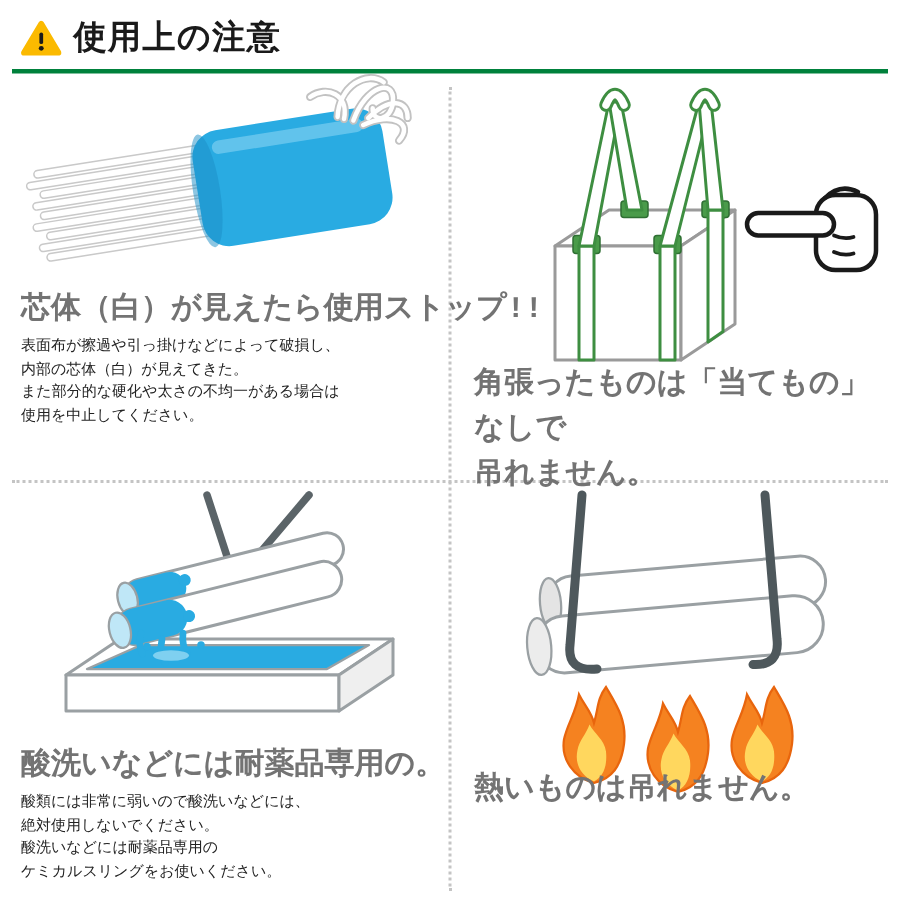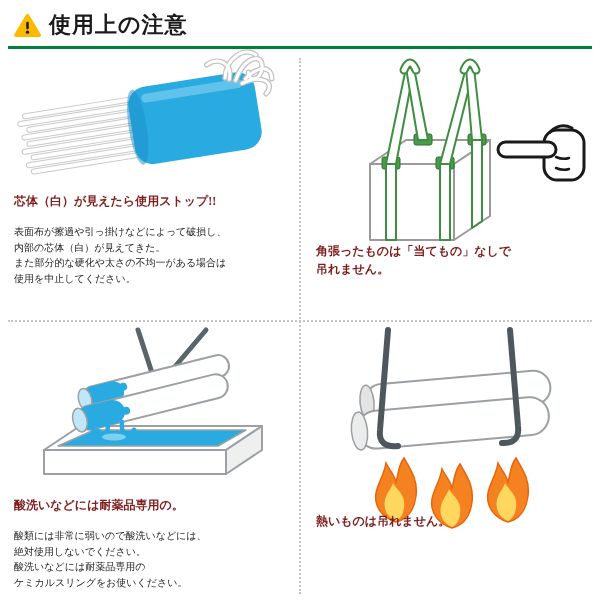--- a/index.html
+++ b/index.html
@@ -1,28 +1,28 @@
 <!DOCTYPE html>
 <html><head>
 <meta charset="utf-8">
 <style>
   html,body { margin:0; padding:0; background:#fff; }
   .page {
     position:relative; width:600px; height:600px; background:#ffffff;
-    font-family:Liberation Serif, serif; color:#1a1a1a;
+    font-family:Liberation Mono, monospace; color:#1a1a1a;
     overflow:hidden;
   }
   .header { position:absolute; top:10px; left:14px; display:flex; align-items:center; gap:8px; }
   .header .title { font-size:22px; font-weight:bold; letter-spacing:1px; }
   .accent-line { position:absolute; top:46px; left:8px; width:584px; height:3px; background:#00813c; }
   .divider-v { position:absolute; left:299px; top:58px; height:536px; border-left:2px dotted #c4c4c4; }
   .divider-h { position:absolute; top:320px; left:8px; width:584px; border-top:2px dotted #c4c4c4; }
 
-  .panel-heading { position:absolute; font-weight:bold; font-size:12px; line-height:1.5;
-    white-space:pre-line; color:#7f1d1d; }
+  .panel-heading { position:absolute; font-weight:bold; font-size:20px; line-height:1.5;
+    white-space:pre-line; color:#737373; }
   .panel-body { position:absolute; font-size:10px; line-height:1.55; white-space:pre-line; color:#222; }
 
   .illus { position:absolute; overflow:visible; }
   #illus-sling   { left:16px;  top:58px; }
   #illus-box     { left:312px; top:56px; }
   #illus-acid    { left:10px;  top:330px; }
   #illus-fire    { left:318px; top:330px; }
 
   #heading-core   { left:14px;  top:192px; }
   #body-core      { left:14px;  top:224px; }

